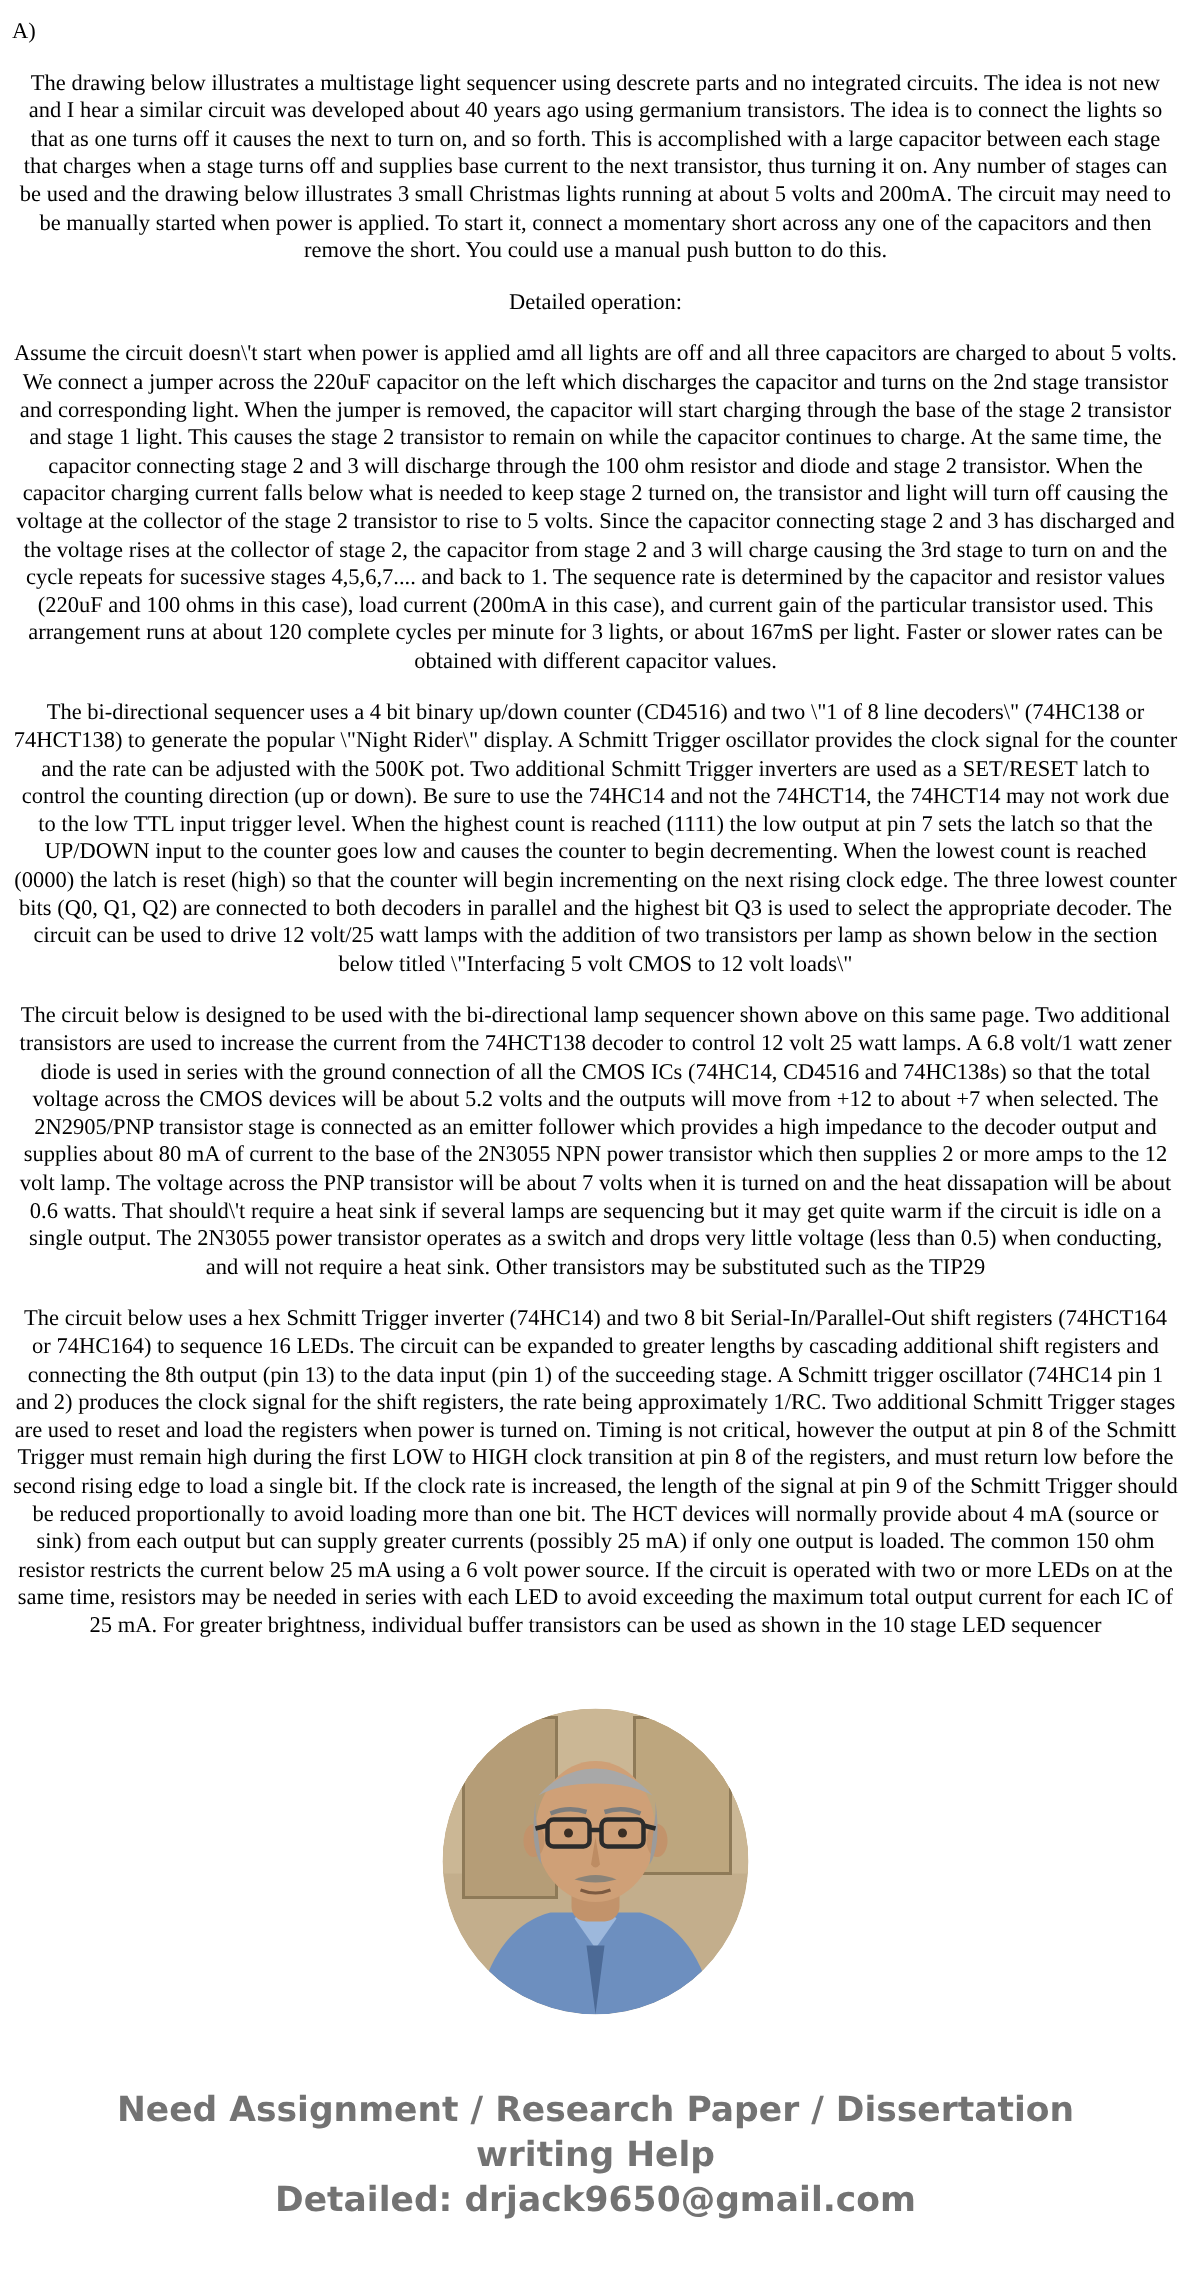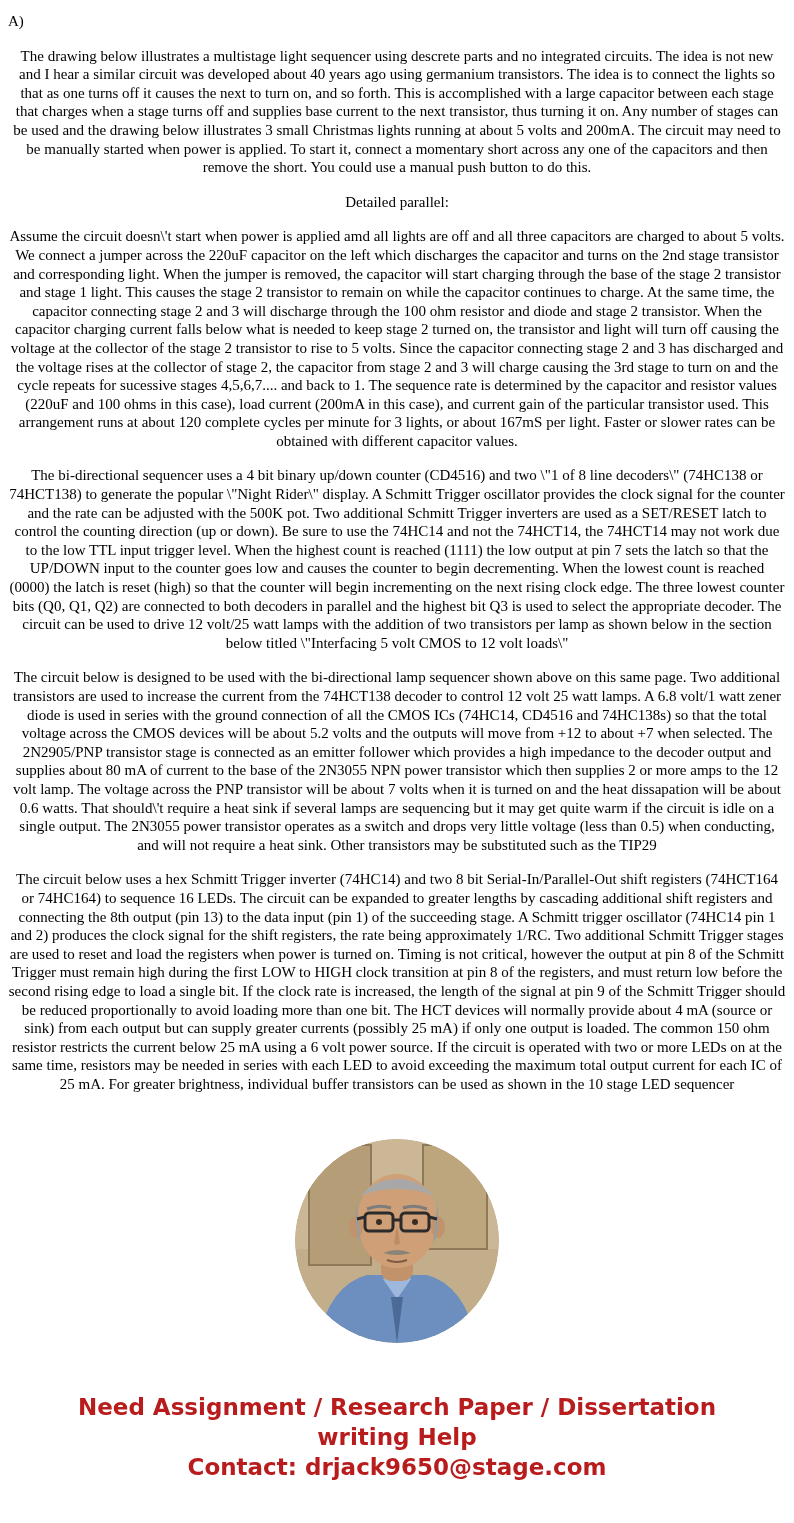--- a/index.html
+++ b/index.html
@@ -37,41 +37,41 @@
     overflow: hidden;
     flex: 0 0 auto;
   }
   .footer-block {
     margin-top: 50px;
     text-align: center;
     font-family: "DejaVu Sans", "Liberation Sans", sans-serif;
     font-weight: bold;
     font-size: 23px;
     line-height: 1.3;
-    color: #b91c1c;
+    color: #737373;
   }
   .footer-heading {
     max-width: 724px;
     margin: 0 auto;
   }
   .footer-contact {
     max-width: 724px;
     margin: 0 auto;
   }
 </style>
 </head>
 <body>
 
 <div class="page">
 
   <p class="section-label">A)</p>
 
   <p class="body-text">The drawing below illustrates a multistage light sequencer using descrete parts and no integrated circuits. The idea is not new and I hear a similar circuit was developed about 40 years ago using germanium transistors. The idea is to connect the lights so that as one turns off it causes the next to turn on, and so forth. This is accomplished with a large capacitor between each stage that charges when a stage turns off and supplies base current to the next transistor, thus turning it on. Any number of stages can be used and the drawing below illustrates 3 small Christmas lights running at about 5 volts and 200mA. The circuit may need to be manually started when power is applied. To start it, connect a momentary short across any one of the capacitors and then remove the short. You could use a manual push button to do this.</p>
 
-  <p class="body-text">Detailed parallel:</p>
+  <p class="body-text">Detailed operation:</p>
 
   <p class="body-text">Assume the circuit doesn\'t start when power is applied amd all lights are off and all three capacitors are charged to about 5 volts. We connect a jumper across the 220uF capacitor on the left which discharges the capacitor and turns on the 2nd stage transistor and corresponding light. When the jumper is removed, the capacitor will start charging through the base of the stage 2 transistor and stage 1 light. This causes the stage 2 transistor to remain on while the capacitor continues to charge. At the same time, the capacitor connecting stage 2 and 3 will discharge through the 100 ohm resistor and diode and stage 2 transistor. When the capacitor charging current falls below what is needed to keep stage 2 turned on, the transistor and light will turn off causing the voltage at the collector of the stage 2 transistor to rise to 5 volts. Since the capacitor connecting stage 2 and 3 has discharged and the voltage rises at the collector of stage 2, the capacitor from stage 2 and 3 will charge causing the 3rd stage to turn on and the cycle repeats for sucessive stages 4,5,6,7.... and back to 1. The sequence rate is determined by the capacitor and resistor values (220uF and 100 ohms in this case), load current (200mA in this case), and current gain of the particular transistor used. This arrangement runs at about 120 complete cycles per minute for 3 lights, or about 167mS per light. Faster or slower rates can be obtained with different capacitor values.</p>
 
   <p class="body-text">The bi-directional sequencer uses a 4 bit binary up/down counter (CD4516) and two \"1 of 8 line decoders\" (74HC138 or 74HCT138) to generate the popular \"Night Rider\" display. A Schmitt Trigger oscillator provides the clock signal for the counter and the rate can be adjusted with the 500K pot. Two additional Schmitt Trigger inverters are used as a SET/RESET latch to control the counting direction (up or down). Be sure to use the 74HC14 and not the 74HCT14, the 74HCT14 may not work due to the low TTL input trigger level. When the highest count is reached (1111) the low output at pin 7 sets the latch so that the UP/DOWN input to the counter goes low and causes the counter to begin decrementing. When the lowest count is reached (0000) the latch is reset (high) so that the counter will begin incrementing on the next rising clock edge. The three lowest counter bits (Q0, Q1, Q2) are connected to both decoders in parallel and the highest bit Q3 is used to select the appropriate decoder. The circuit can be used to drive 12 volt/25 watt lamps with the addition of two transistors per lamp as shown below in the section below titled \"Interfacing 5 volt CMOS to 12 volt loads\"</p>
 
   <p class="body-text">The circuit below is designed to be used with the bi-directional lamp sequencer shown above on this same page. Two additional transistors are used to increase the current from the 74HCT138 decoder to control 12 volt 25 watt lamps. A 6.8 volt/1 watt zener diode is used in series with the ground connection of all the CMOS ICs (74HC14, CD4516 and 74HC138s) so that the total voltage across the CMOS devices will be about 5.2 volts and the outputs will move from +12 to about +7 when selected. The 2N2905/PNP transistor stage is connected as an emitter follower which provides a high impedance to the decoder output and supplies about 80 mA of current to the base of the 2N3055 NPN power transistor which then supplies 2 or more amps to the 12 volt lamp. The voltage across the PNP transistor will be about 7 volts when it is turned on and the heat dissapation will be about 0.6 watts. That should\'t require a heat sink if several lamps are sequencing but it may get quite warm if the circuit is idle on a single output. The 2N3055 power transistor operates as a switch and drops very little voltage (less than 0.5) when conducting, and will not require a heat sink. Other transistors may be substituted such as the TIP29</p>
 
   <p class="body-text">The circuit below uses a hex Schmitt Trigger inverter (74HC14) and two 8 bit Serial-In/Parallel-Out shift registers (74HCT164 or 74HC164) to sequence 16 LEDs. The circuit can be expanded to greater lengths by cascading additional shift registers and connecting the 8th output (pin 13) to the data input (pin 1) of the succeeding stage. A Schmitt trigger oscillator (74HC14 pin 1 and 2) produces the clock signal for the shift registers, the rate being approximately 1/RC. Two additional Schmitt Trigger stages are used to reset and load the registers when power is turned on. Timing is not critical, however the output at pin 8 of the Schmitt Trigger must remain high during the first LOW to HIGH clock transition at pin 8 of the registers, and must return low before the second rising edge to load a single bit. If the clock rate is increased, the length of the signal at pin 9 of the Schmitt Trigger should be reduced proportionally to avoid loading more than one bit. The HCT devices will normally provide about 4 mA (source or sink) from each output but can supply greater currents (possibly 25 mA) if only one output is loaded. The common 150 ohm resistor restricts the current below 25 mA using a 6 volt power source. If the circuit is operated with two or more LEDs on at the same time, resistors may be needed in series with each LED to avoid exceeding the maximum total output current for each IC of 25 mA. For greater brightness, individual buffer transistors can be used as shown in the 10 stage LED sequencer</p>
 
   <div class="avatar-wrap">
@@ -121,16 +121,16 @@
 
           <path d="M88 114 Q102 108 116 114 Q102 118 88 114 Z" fill="#8a8378"></path>
           <path d="M92 121 Q102 125 112 121" fill="none" stroke="#7c5a41" stroke-width="2"></path>
         </g>
       </svg>
     </div>
   </div>
 
   <div class="footer-block">
     <div class="footer-heading">Need Assignment / Research Paper / Dissertation writing Help</div>
-    <div class="footer-contact">Contact: drjack9650@stage.com</div>
+    <div class="footer-contact">Detailed: drjack9650@gmail.com</div>
   </div>
 
 </div>
 
 </body></html>

